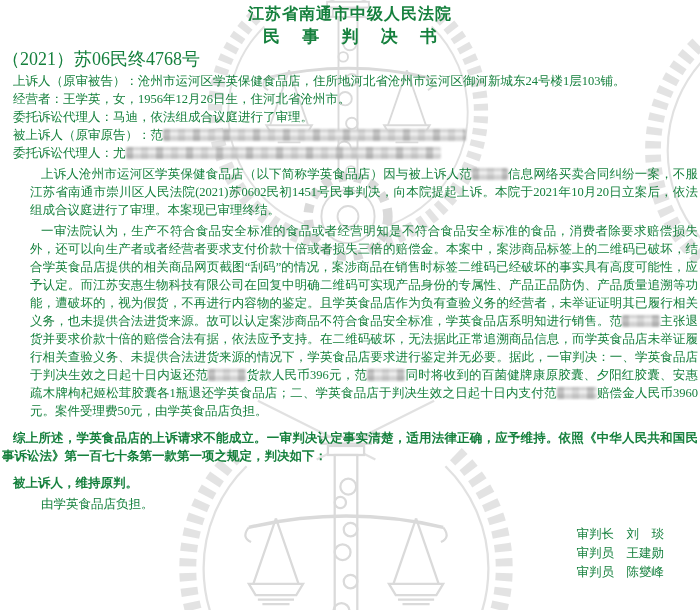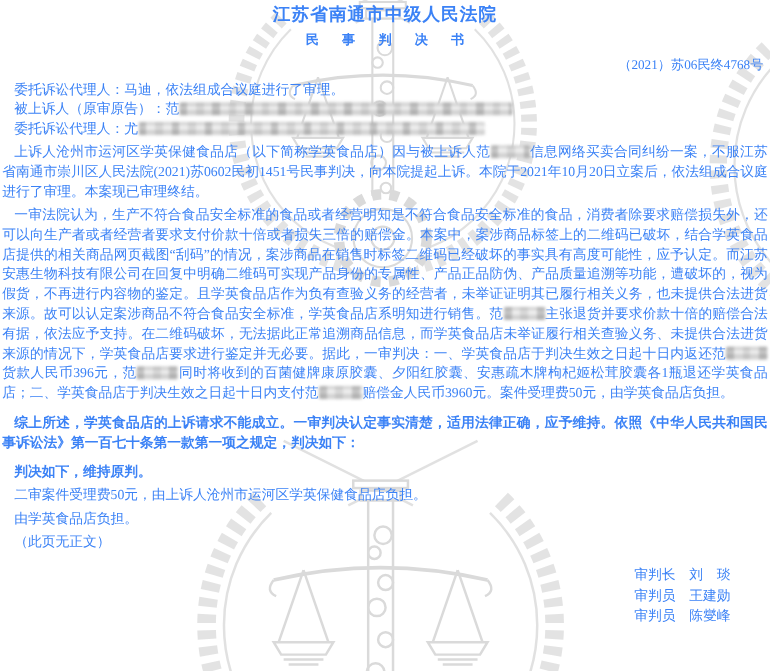--- a/index.html
+++ b/index.html
@@ -1,28 +1,28 @@
 <!DOCTYPE html>
 <html lang="zh"><head>
 <meta charset="utf-8">
 <style>
   html,body{margin:0;padding:0;background:#fff;}
   .page{
     width:700px;height:610px;position:relative;overflow:hidden;background:#ffffff;
-    font-family:"Liberation Serif","DejaVu Serif",serif;color:#3b82f6;
+    font-family:"Liberation Serif","DejaVu Serif",serif;color:#15803d;
   }
   
   .wm-layer{position:absolute;left:0;top:0;z-index:1;pointer-events:none;}
   
   .doc{position:absolute;inset:0;z-index:2;padding:4px 2px 0 2px;box-sizing:border-box;}
   .court-title{text-align:center;font-size:16px;line-height:20px;font-weight:bold;letter-spacing:1px;margin:0;}
-  .doc-type{text-align:center;font-size:12px;line-height:19px;font-weight:bold;letter-spacing:9px;text-indent:9px;margin:3px 0 0 0;}
-  .case-no{text-align:right;font-size:12px;line-height:16px;margin:5px 4px 5px 0;}
+  .doc-type{text-align:center;font-size:17px;line-height:19px;font-weight:bold;letter-spacing:9px;text-indent:9px;margin:3px 0 0 0;}
+  .case-no{text-align:left;font-size:18px;line-height:16px;margin:5px 4px 5px 0;}
   .para{font-size:12.5px;line-height:18px;text-align:justify;margin:0;text-indent:11px;word-break:break-all;}
-  .para.vs{margin-top:3px;}
+  .para.vs{margin-top:3px;margin-left:28px;}
   .para.vs-big{margin-top:9px;font-weight:bold;}
   .redact{
     display:inline-block;height:12px;vertical-align:-2px;border-radius:2px;
     background-color:#ececec;
     background-image:
       repeating-linear-gradient(90deg, rgba(90,90,90,.28) 0 7px, rgba(255,255,255,0) 7px 15px, rgba(120,120,120,.18) 15px 22px, rgba(255,255,255,0) 22px 30px),
       repeating-linear-gradient(0deg, rgba(110,110,110,.20) 0 5px, rgba(255,255,255,.05) 5px 9px);
     filter:blur(1.3px);
   }
   .sig-block{margin-top:12px;text-align:right;padding-right:34px;font-size:12.5px;}
@@ -82,30 +82,30 @@
         <use href="#fahui"></use>
       </g>
   </svg>
 
   <div class="doc">
     <div class="court-title">江苏省南通市中级人民法院</div>
     <div class="doc-type">民 事 判 决 书</div>
     <div class="case-no">（2021）苏06民终4768号</div>
 
     <div>
+        <p class="para">上诉人（原审被告）：沧州市运河区学英保健食品店，住所地河北省沧州市运河区御河新城东24号楼1层103铺。</p>
+        <p class="para">经营者：王学英，女，1956年12月26日生，住河北省沧州市。</p>
         <p class="para">委托诉讼代理人：马迪，依法组成合议庭进行了审理。</p>
         <p class="para">被上诉人（原审原告）：范<span class="redact" style="width: 303px;"></span></p>
         <p class="para">委托诉讼代理人：尤<span class="redact" style="width: 315px;"></span></p>
         <p class="para vs">上诉人沧州市运河区学英保健食品店（以下简称学英食品店）因与被上诉人范<span class="redact" style="width: 36px;"></span>信息网络买卖合同纠纷一案，不服江苏省南通市崇川区人民法院(2021)苏0602民初1451号民事判决，向本院提起上诉。本院于2021年10月20日立案后，依法组成合议庭进行了审理。本案现已审理终结。</p>
         <p class="para vs">一审法院认为，生产不符合食品安全标准的食品或者经营明知是不符合食品安全标准的食品，消费者除要求赔偿损失外，还可以向生产者或者经营者要求支付价款十倍或者损失三倍的赔偿金。本案中，案涉商品标签上的二维码已破坏，结合学英食品店提供的相关商品网页截图“刮码”的情况，案涉商品在销售时标签二维码已经破坏的事实具有高度可能性，应予认定。而江苏安惠生物科技有限公司在回复中明确二维码可实现产品身份的专属性、产品正品防伪、产品质量追溯等功能，遭破坏的，视为假货，不再进行内容物的鉴定。且学英食品店作为负有查验义务的经营者，未举证证明其已履行相关义务，也未提供合法进货来源。故可以认定案涉商品不符合食品安全标准，学英食品店系明知进行销售。范<span class="redact" style="width: 38px;"></span>主张退货并要求价款十倍的赔偿合法有据，依法应予支持。在二维码破坏，无法据此正常追溯商品信息，而学英食品店未举证履行相关查验义务、未提供合法进货来源的情况下，学英食品店要求进行鉴定并无必要。据此，一审判决：一、学英食品店于判决生效之日起十日内返还范<span class="redact" style="width: 38px;"></span>货款人民币396元，范<span class="redact" style="width: 38px;"></span>同时将收到的百菌健牌康原胶囊、夕阳红胶囊、安惠疏木牌枸杞姬松茸胶囊各1瓶退还学英食品店；二、学英食品店于判决生效之日起十日内支付范<span class="redact" style="width: 40px;"></span>赔偿金人民币3960元。案件受理费50元，由学英食品店负担。</p>
         <p class="para vs-big">综上所述，学英食品店的上诉请求不能成立。一审判决认定事实清楚，适用法律正确，应予维持。依照《中华人民共和国民事诉讼法》第一百七十条第一款第一项之规定，判决如下：</p>
-        <p class="para vs-big">判决如下，维持原判。</p>
-        <p class="para vs">二审案件受理费50元，由上诉人沧州市运河区学英保健食品店负担。</p>
+        <p class="para vs-big">被上诉人，维持原判。</p>
         <p class="para vs">由学英食品店负担。</p>
-        <p class="para vs">（此页无正文）</p>
       </div>
 
     <div class="sig-block">
         <div class="sig-line">审判长　刘　琰</div>
         <div class="sig-line">审判员　王建勋</div>
         <div class="sig-line">审判员　陈燮峰</div>
       </div>
   </div>
 </div>
 

